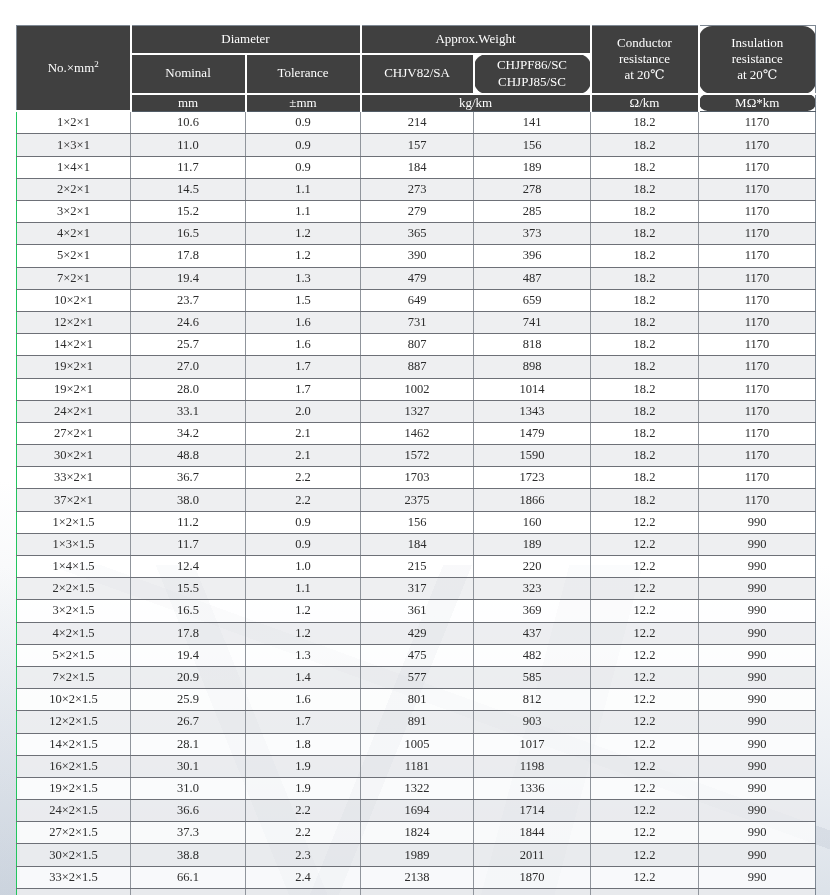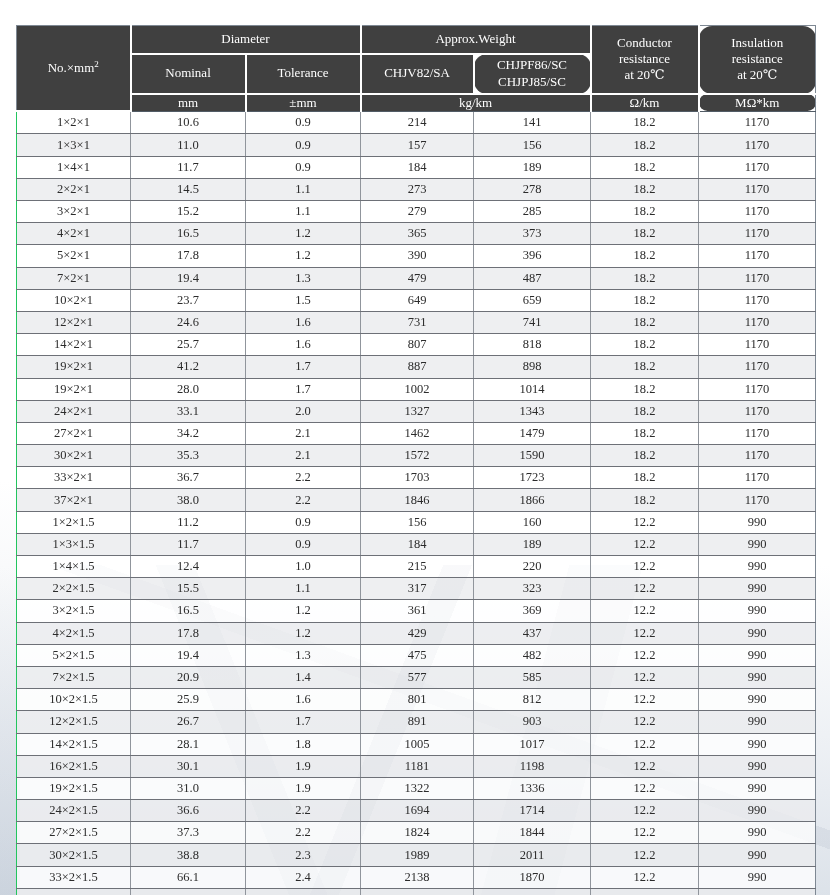--- a/index.html
+++ b/index.html
@@ -220,21 +220,21 @@
           <td>14×2×1</td>
           <td>25.7</td>
           <td>1.6</td>
           <td>807</td>
           <td>818</td>
           <td>18.2</td>
           <td>1170</td>
         </tr>
         <tr>
           <td>19×2×1</td>
-          <td>41.2</td>
+          <td>27.0</td>
           <td>1.7</td>
           <td>887</td>
           <td>898</td>
           <td>18.2</td>
           <td>1170</td>
         </tr>
         <tr>
           <td>19×2×1</td>
           <td>28.0</td>
           <td>1.7</td>
@@ -256,41 +256,41 @@
           <td>27×2×1</td>
           <td>34.2</td>
           <td>2.1</td>
           <td>1462</td>
           <td>1479</td>
           <td>18.2</td>
           <td>1170</td>
         </tr>
         <tr>
           <td>30×2×1</td>
-          <td>35.3</td>
+          <td>48.8</td>
           <td>2.1</td>
           <td>1572</td>
           <td>1590</td>
           <td>18.2</td>
           <td>1170</td>
         </tr>
         <tr>
           <td>33×2×1</td>
           <td>36.7</td>
           <td>2.2</td>
           <td>1703</td>
           <td>1723</td>
           <td>18.2</td>
           <td>1170</td>
         </tr>
         <tr>
           <td>37×2×1</td>
           <td>38.0</td>
           <td>2.2</td>
-          <td>1846</td>
+          <td>2375</td>
           <td>1866</td>
           <td>18.2</td>
           <td>1170</td>
         </tr>
         <tr>
           <td>1×2×1.5</td>
           <td>11.2</td>
           <td>0.9</td>
           <td>156</td>
           <td>160</td>

